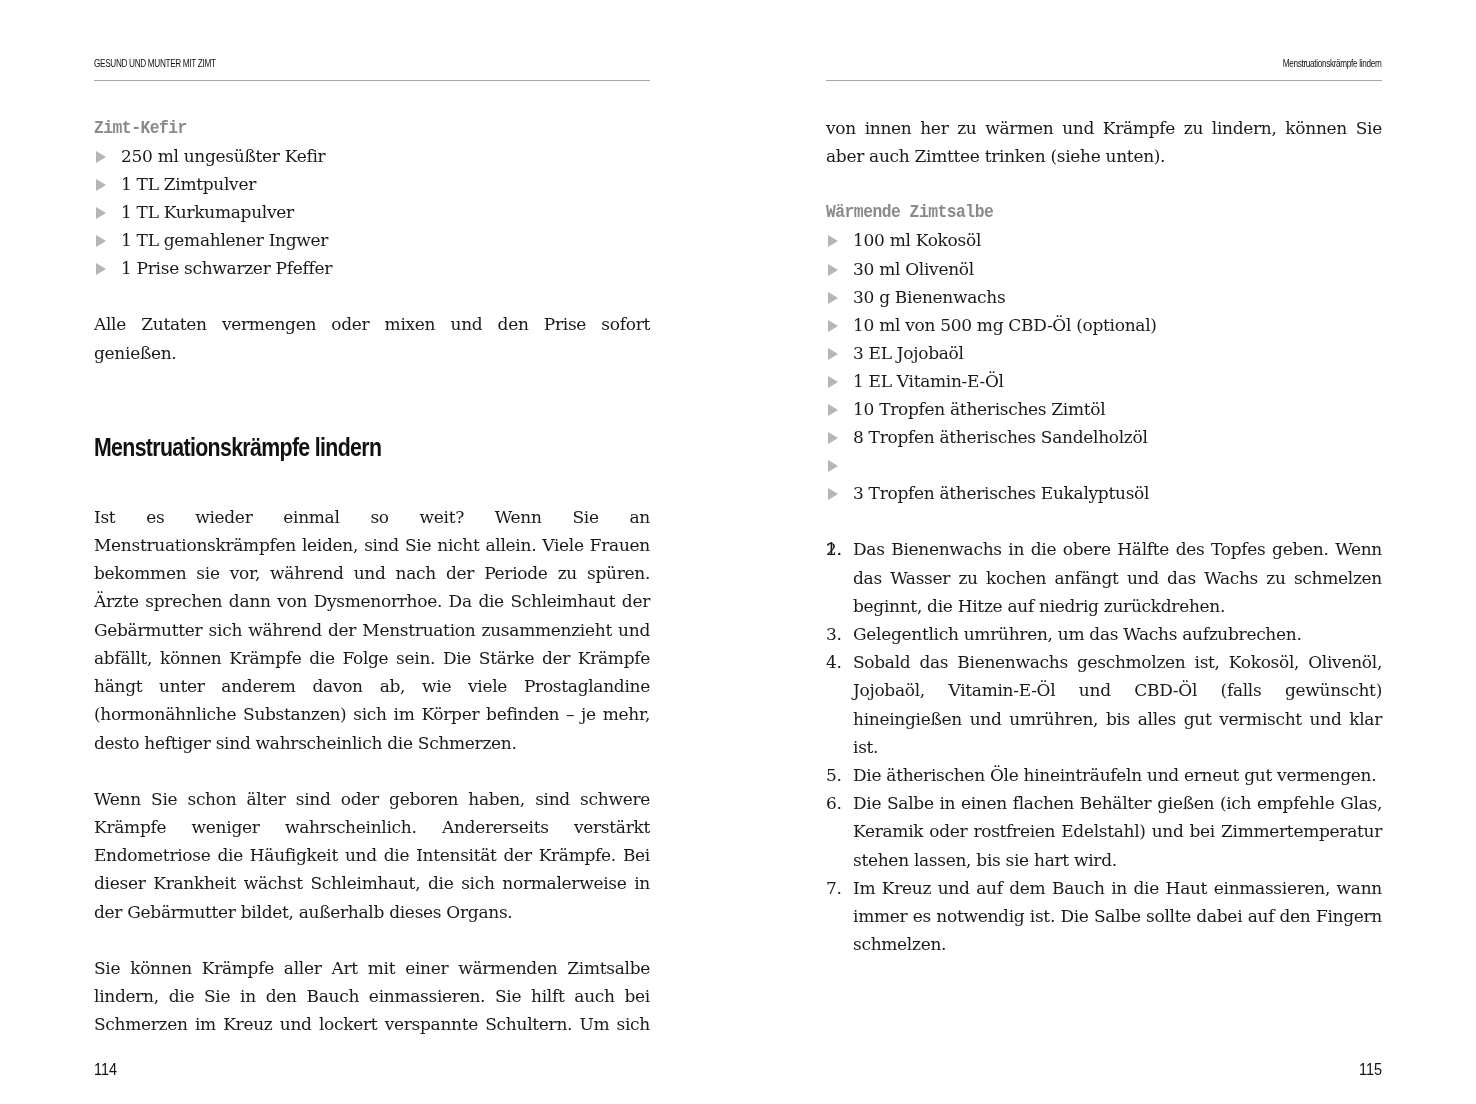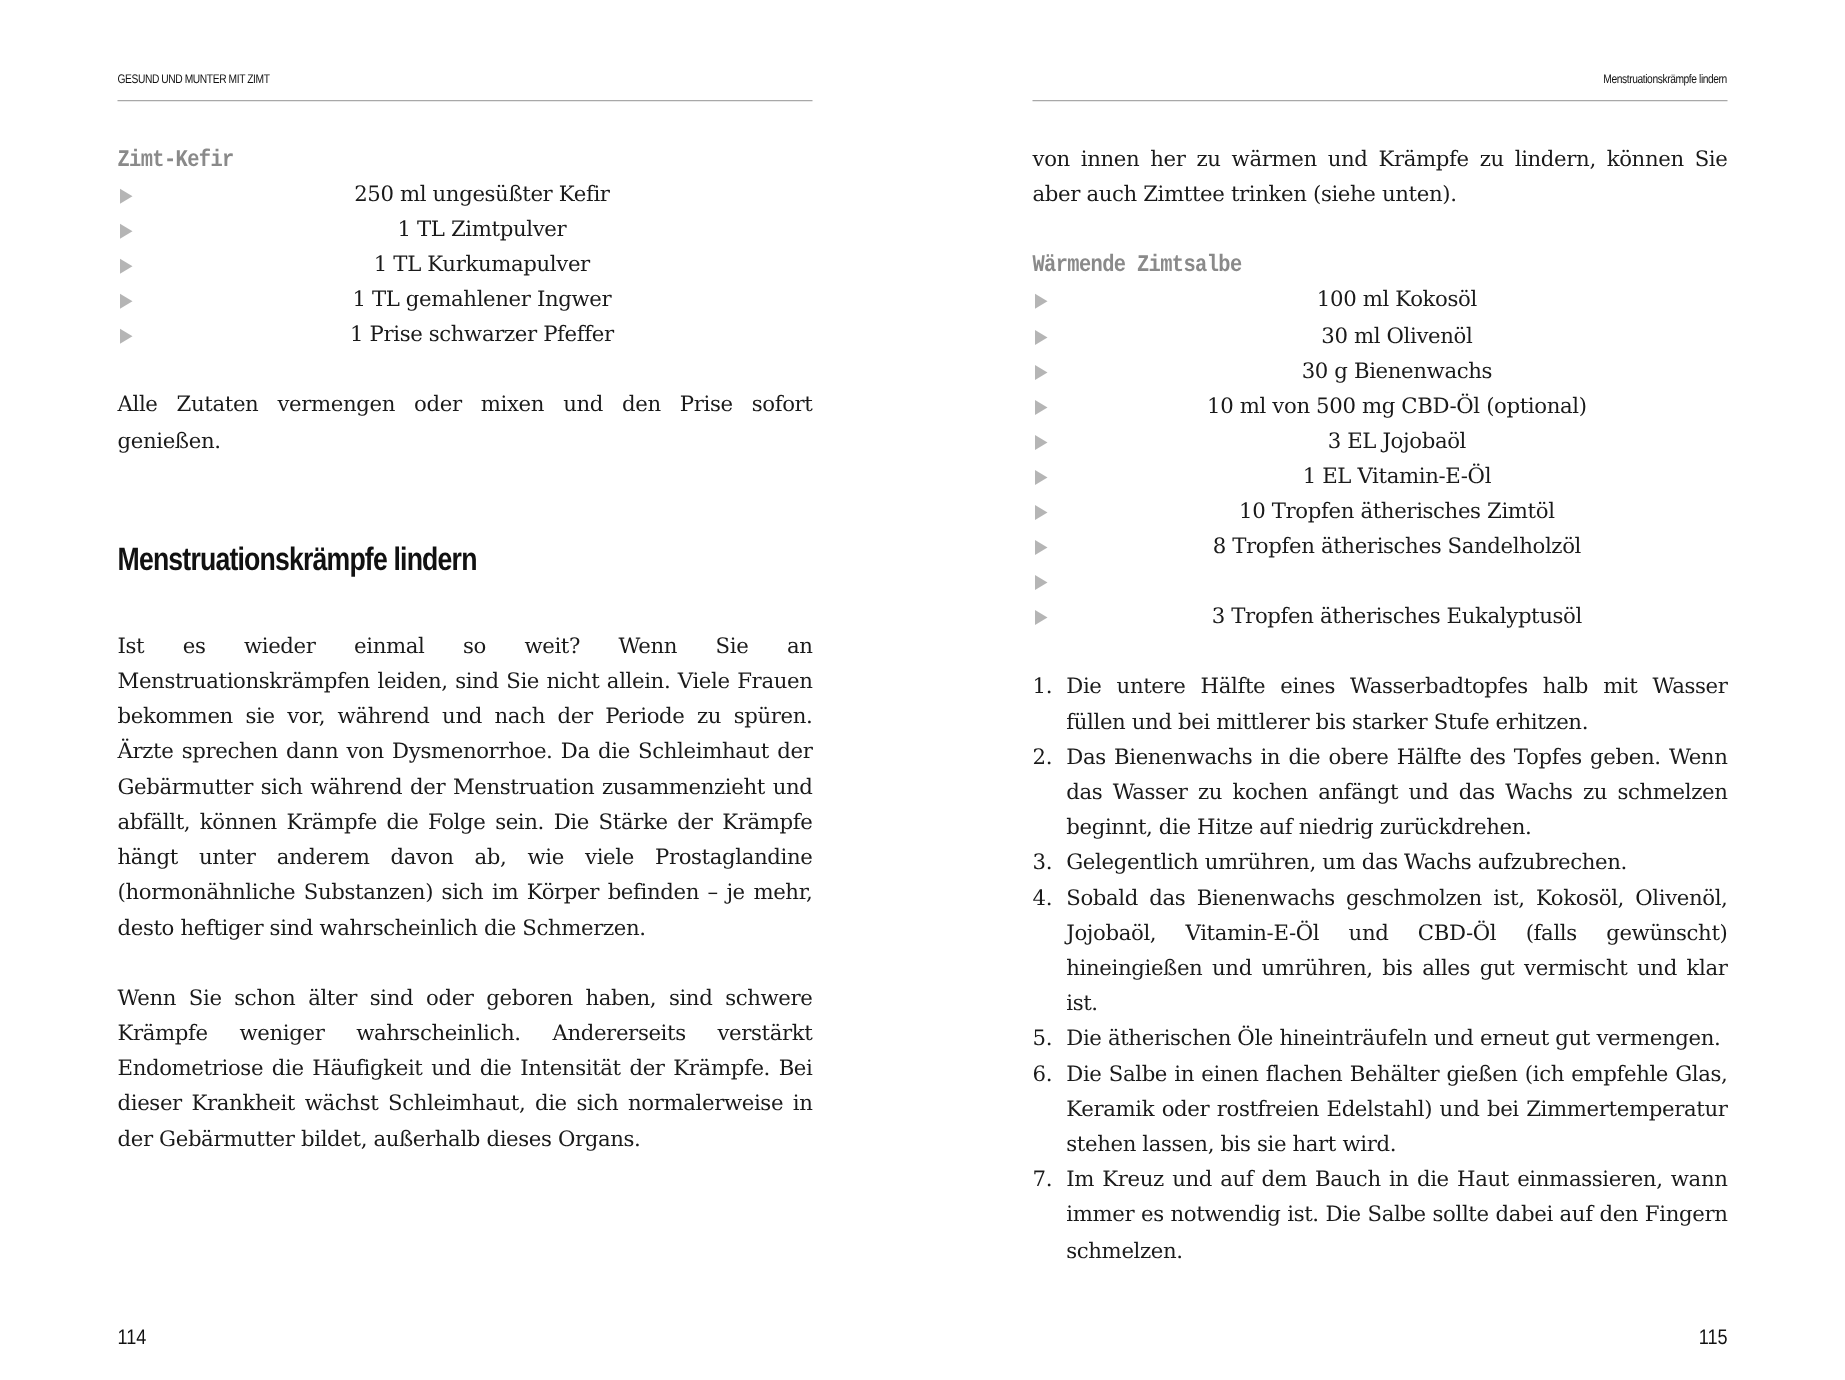--- a/index.html
+++ b/index.html
@@ -18,21 +18,21 @@
   .right .running-head span { transform-origin: right; }
   .content { position: absolute; top: 114px; left: 0; width: 556px; }
   .serif { font-family: "DejaVu Serif", serif; font-size: 17px; line-height: 28.2px; letter-spacing: -0.3px; }
   .serif p { margin: 0; text-align: justify; }
   .subhead {
     font-family: Liberation Mono, monospace; font-weight: bold; font-size: 19px;
     color: #8a8a8a; height: 28px; line-height: 28px; letter-spacing: -0.6px;
   }
   .subhead span { display: inline-block; transform: scaleX(0.86); transform-origin: left; white-space: nowrap; }
   ul.ingredients { list-style: none; margin: 0; padding: 0; }
-  ul.ingredients li { position: relative; padding-left: 27px; height: 28.1px; line-height: 28.1px; white-space: nowrap; text-align: center; }
+  ul.ingredients li { position: relative; padding-left: 27px; height: 28.1px; line-height: 28.1px; white-space: nowrap; }
   .tri {
     position: absolute; left: 2px; top: 9px; width: 0; height: 0;
     border-top: 6px solid transparent; border-bottom: 6px solid transparent; border-left: 10px solid #b5b5b5;
   }
   h2.section {
     font-family: "Liberation Sans", sans-serif; font-weight: bold; font-size: 26px; margin: 0;
     color: #111; letter-spacing: -0.8px; height: 40px; line-height: 40px;
   }
   h2.section span { display: inline-block; transform: scaleX(0.82); transform-origin: left; white-space: nowrap; }
   ol.steps { list-style: none; margin: 0; padding: 0; }
@@ -66,20 +66,21 @@
     </ul>
     <div class="gap-sm"></div>
     <p>Alle Zutaten vermengen oder mixen und den Prise sofort genießen.</p>
     <div style="height:60px"></div>
     <h2 class="section"><span>Menstruationskrämpfe lindern</span></h2>
     <div style="height:36px"></div>
     <p>Ist es wieder einmal so weit? Wenn Sie an Menstruationskrämpfen leiden, sind Sie nicht allein. Viele Frauen bekommen sie vor, während und nach der Periode zu spüren. Ärzte sprechen dann von Dysmenorrhoe. Da die Schleimhaut der Gebärmutter sich während der Menstruation zusammenzieht und abfällt, können Krämpfe die Folge sein. Die Stärke der Krämpfe hängt unter anderem davon ab, wie viele Prostaglandine (hormonähnliche Substanzen) sich im Körper befinden – je mehr, desto heftiger sind wahrscheinlich die Schmerzen.</p>
     <div class="gap-sm"></div>
     <p>Wenn Sie schon älter sind oder geboren haben, sind schwere Krämpfe weniger wahrscheinlich. Andererseits verstärkt Endometriose die Häufigkeit und die Intensität der Krämpfe. Bei dieser Krankheit wächst Schleimhaut, die sich normalerweise in der Gebärmutter bildet, außerhalb dieses Organs.</p>
     <div class="gap-sm"></div>
+    <p style="text-align-last: justify;">Sie können Krämpfe aller Art mit einer wärmenden Zimtsalbe lindern, die Sie in den Bauch einmassieren. Sie hilft auch bei Schmerzen im Kreuz und lockert verspannte Schultern. Um sich</p>
   </div>
   <div class="folio"><span>114</span></div>
 </div>
 
 <div class="page right">
   <div class="running-head">
     <span>Menstruationskrämpfe lindern</span>
   </div>
   <div class="content serif">
     <p>von innen her zu wärmen und Krämpfe zu lindern, können Sie aber auch Zimttee trinken (siehe unten).</p>
@@ -92,21 +93,21 @@
       <li><span class="tri"></span><span>10 ml von 500 mg CBD-Öl (optional)</span></li>
       <li><span class="tri"></span><span>3 EL Jojobaöl</span></li>
       <li><span class="tri"></span><span>1 EL Vitamin-E-Öl</span></li>
       <li><span class="tri"></span><span>10 Tropfen ätherisches Zimtöl</span></li>
       <li><span class="tri"></span><span>8 Tropfen ätherisches Sandelholzöl</span></li>
       <li><span class="tri"></span></li>
       <li><span class="tri"></span><span>3 Tropfen ätherisches Eukalyptusöl</span></li>
     </ul>
     <div class="gap-sm"></div>
     <ol class="steps">
-      <li><span class="num">1.</span><span>Die untere Hälfte eines Wasserbadtopfes halb mit Wasser füllen und bei mittlerer bis starker Stufe erhitzen.</span></li>
+      <li><span class="num">1.</span></li>
       <li><span class="num">2.</span><span>Das Bienenwachs in die obere Hälfte des Topfes geben. Wenn das Wasser zu kochen anfängt und das Wachs zu schmelzen beginnt, die Hitze auf niedrig zurückdrehen.</span></li>
       <li><span class="num">3.</span><span>Gelegentlich umrühren, um das Wachs aufzubrechen.</span></li>
       <li><span class="num">4.</span><span>Sobald das Bienenwachs geschmolzen ist, Kokosöl, Olivenöl, Jojobaöl, Vitamin-E-Öl und CBD-Öl (falls gewünscht) hineingießen und umrühren, bis alles gut vermischt und klar ist.</span></li>
       <li><span class="num">5.</span><span>Die ätherischen Öle hineinträufeln und erneut gut vermengen.</span></li>
       <li><span class="num">6.</span><span>Die Salbe in einen flachen Behälter gießen (ich empfehle Glas, Keramik oder rostfreien Edelstahl) und bei Zimmertemperatur stehen lassen, bis sie hart wird.</span></li>
       <li><span class="num">7.</span><span>Im Kreuz und auf dem Bauch in die Haut einmassieren, wann immer es notwendig ist. Die Salbe sollte dabei auf den Fingern schmelzen.</span></li>
     </ol>
   </div>
   <div class="folio"><span>115</span></div>
 </div>

